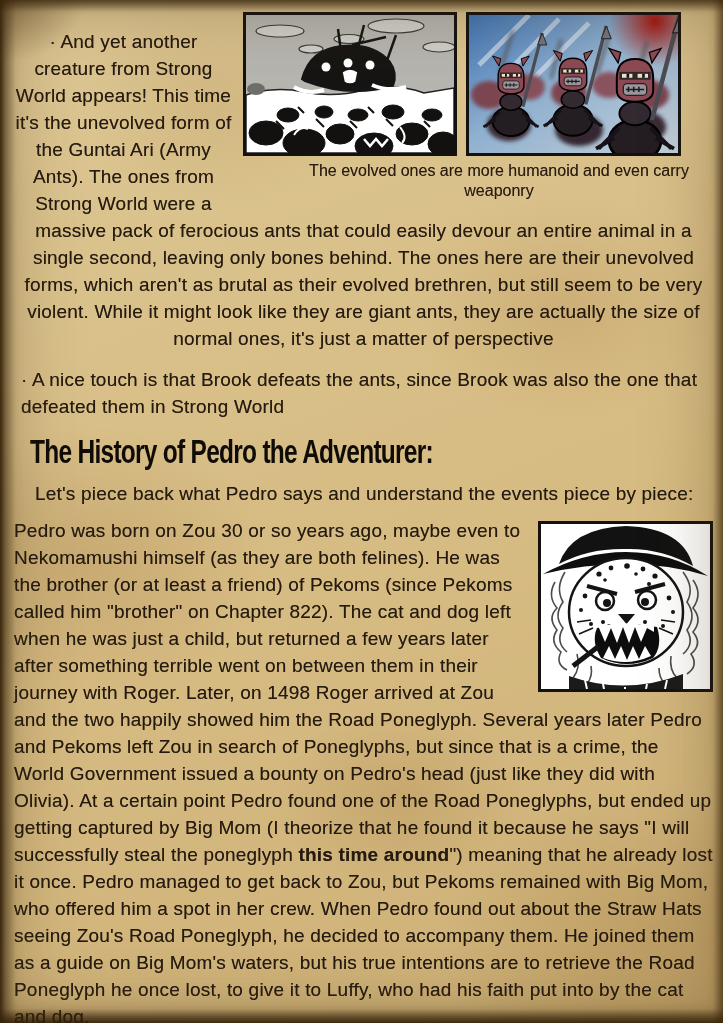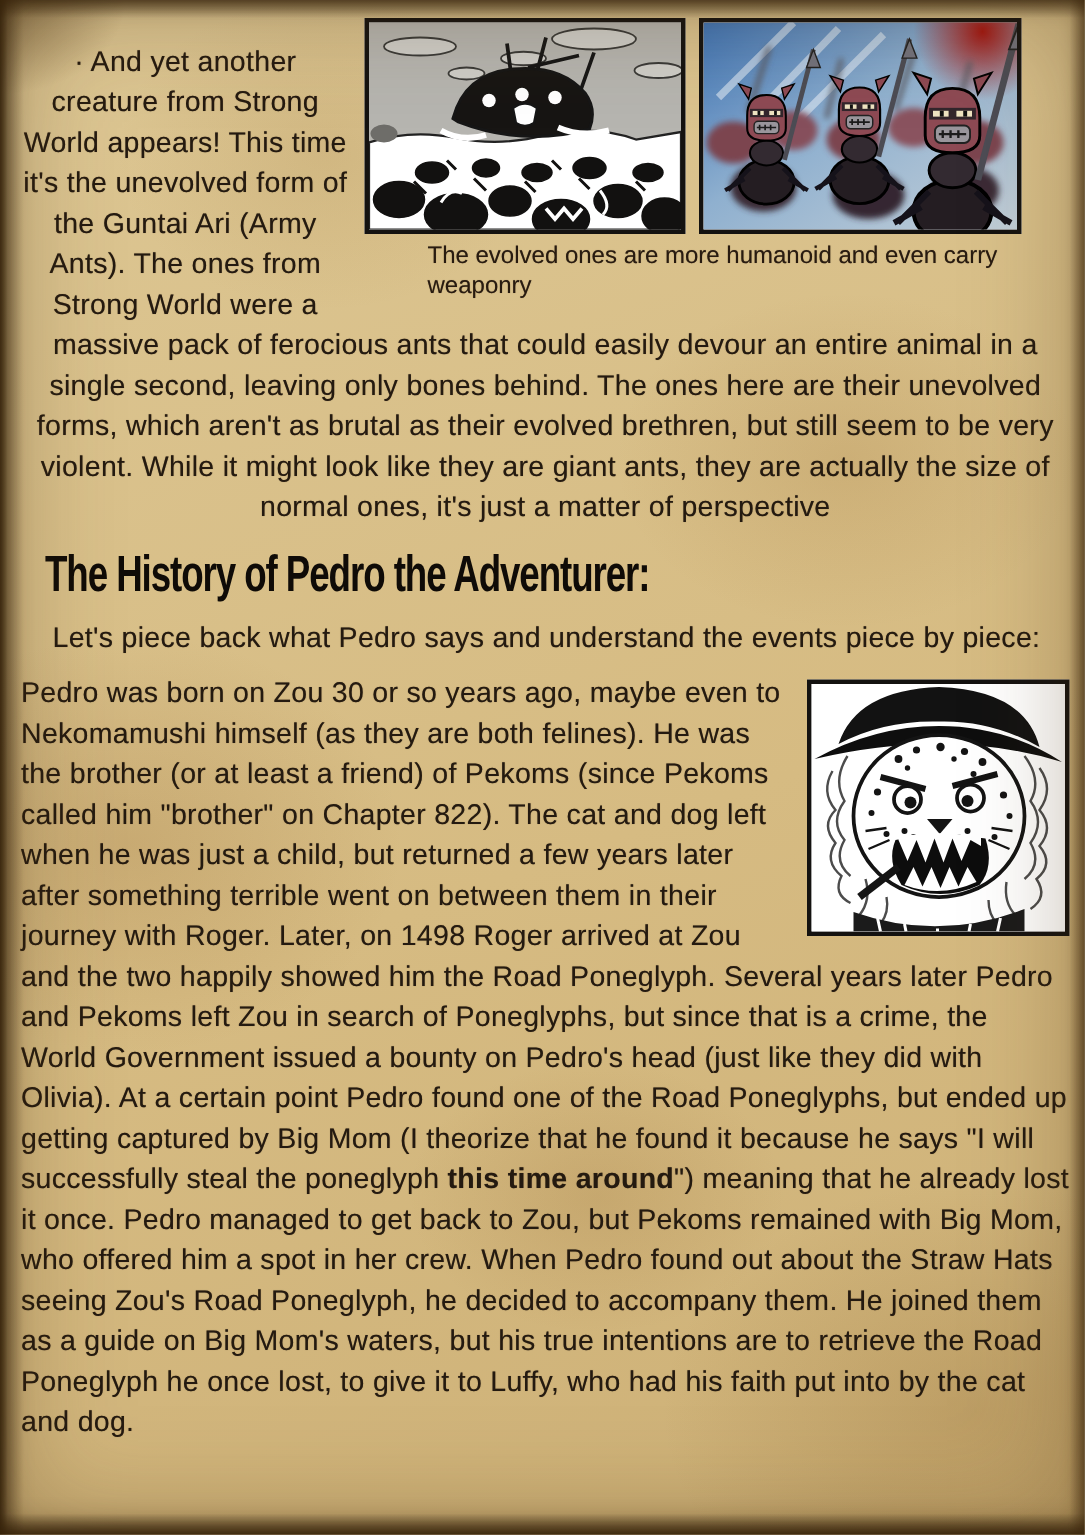--- a/index.html
+++ b/index.html
@@ -33,21 +33,21 @@
   .content{position:relative;padding:0 10px 0 14px;z-index:1;}
   .body-text{
     font-size:19px;line-height:27px;letter-spacing:.2px;margin:0;
     text-shadow:0 0 .5px rgba(40,26,12,.55);
   }
   .intro-para{padding-top:28px;text-align:center;}
   .top-figures{float:right;width:470px;margin:12px 0 8px 10px;}
   .panels{display:flex;gap:9px;align-items:flex-start;}
   .panel{display:block;border:3px solid #141210;background:#fff;}
   .caption{
-    font-size:16px;line-height:20px;margin-top:5px;text-align:left;
+    font-size:16px;line-height:20px;margin-top:5px;text-align:center;
     padding-left:42px;color:#281b10;text-shadow:0 0 .5px rgba(40,26,12,.5);
   }
   .note{margin:14px 0 0 7px;}
   .heading{
     margin:12px 0 0 16px;font-size:34px;line-height:38px;font-weight:bold;
     color:#0f0b07;letter-spacing:-1px;
     transform:scaleX(.72);transform-origin:left center;white-space:nowrap;
   }
   .lead{margin:10px 0 0 21px;}
   .pedro-section{margin-top:10px;}
@@ -153,20 +153,21 @@
             <use href="#soldier" transform="translate(104,60) scale(0.98)"></use>
             <use href="#soldier" transform="translate(166,66) scale(1.3)"></use>
           </svg>
         </div>
         <figcaption class="caption">The evolved ones are more humanoid and even carry weaponry</figcaption>
       </figure>
 
       <p class="body-text intro-para">· And yet another creature from Strong World appears! This time it's the unevolved form of the Guntai Ari (Army Ants). The ones from Strong World were a massive pack of ferocious ants that could easily devour an entire animal in a single second, leaving only bones behind. The ones here are their unevolved forms, which aren't as brutal as their evolved brethren, but still seem to be very violent. While it might look like they are giant ants, they are actually the size of normal ones, it's just a matter of perspective</p>
     </section>
 
+    <p class="body-text note">· A nice touch is that Brook defeats the ants, since Brook was also the one that defeated them in Strong World</p>
 
     <h1 class="heading">The History of Pedro the Adventurer:</h1>
     <p class="body-text lead">Let's piece back what Pedro says and understand the events piece by piece:</p>
 
     <section class="pedro-section">
       <figure class="pedro-figure" style="margin-block:4px 14px;">
         <svg class="panel" width="169" height="165" viewBox="0 0 169 165" xmlns="http://www.w3.org/2000/svg">
           <rect width="169" height="165" fill="#ffffff"></rect>
           <g stroke="#4c4c4c" stroke-width="1.6" fill="none">
             <path d="M14,58 q-8,14 2,26 q-10,10 0,22 q-8,12 4,22 q-6,12 6,18"></path>

